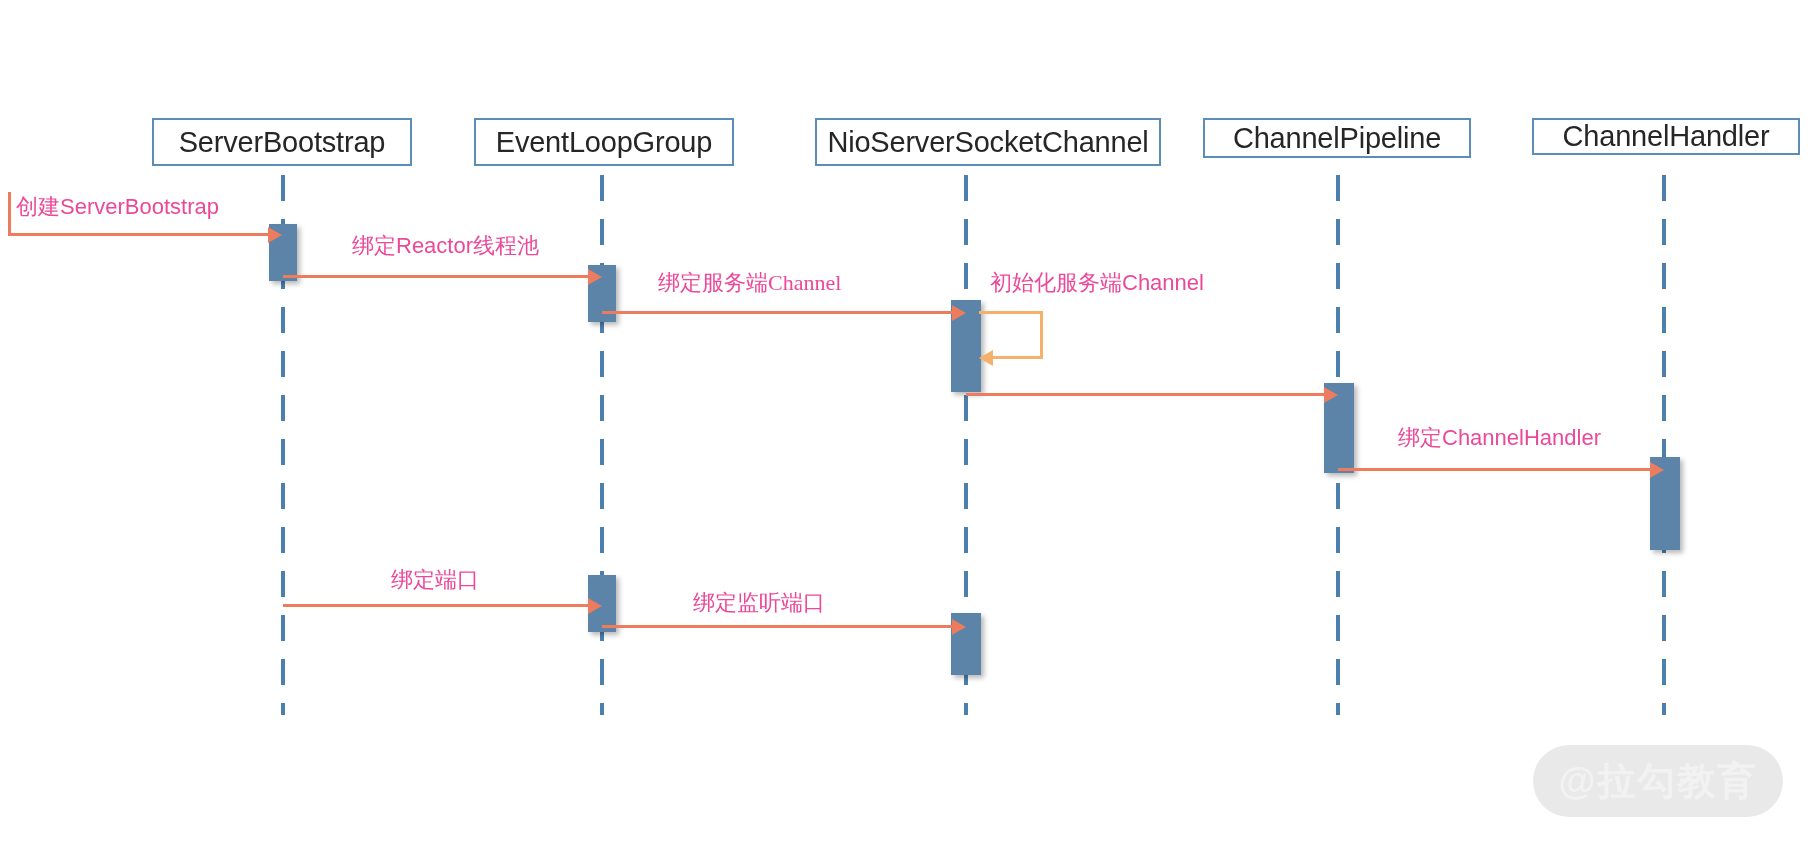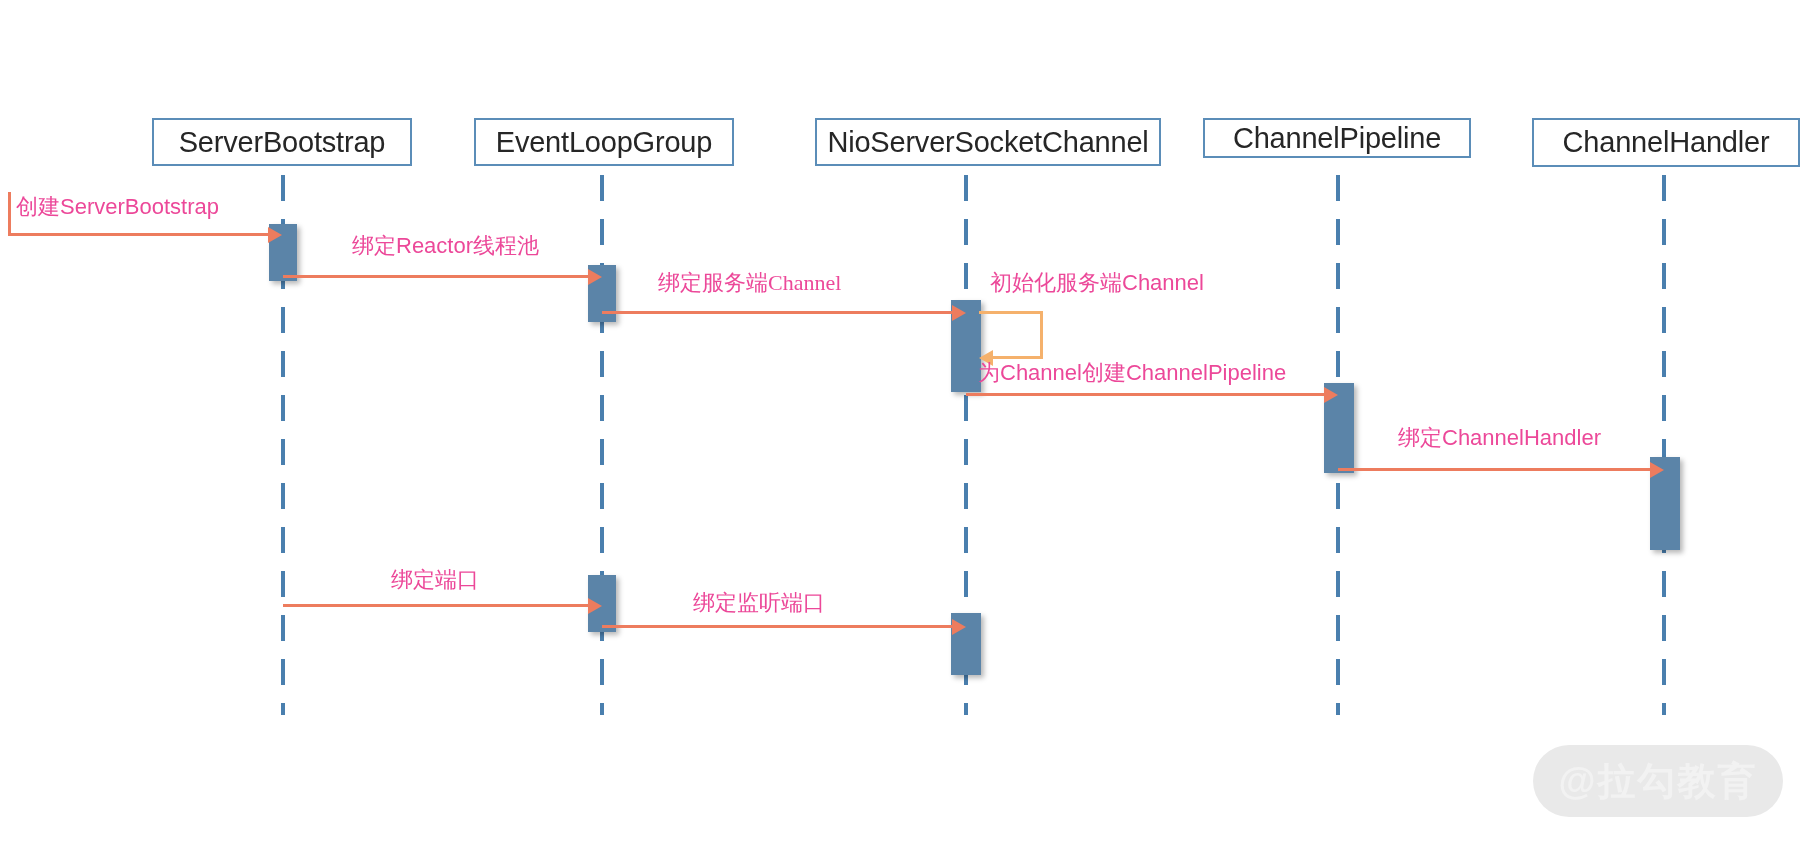--- a/index.html
+++ b/index.html
@@ -122,21 +122,21 @@
     </div>
     <div class="participant" style="left: 474px; top: 118px; width: 260px; height: 48px;">
       <span>EventLoopGroup</span>
     </div>
     <div class="participant" style="left: 795px; top: 118px; width: 346px; height: 48px; margin-left: 20px;">
       <span>NioServerSocketChannel</span>
     </div>
     <div class="participant" style="left: 1203px; top: 118px; width: 268px; height: 40px;">
       <span>ChannelPipeline</span>
     </div>
-    <div class="participant" style="left: 1532px; top: 118px; width: 268px; height: 49px;">
+    <div class="participant" style="left: 1532px; top: 118px; width: 268px; height: 37px;">
       <span>ChannelHandler</span>
     </div>
     <div class="activation" style="left: 269px; top: 224px; width: 28px; height: 57px;"></div>
     <div class="activation" style="left: 588px; top: 265px; width: 28px; height: 57px;"></div>
     <div class="activation" style="left: 951px; top: 300px; width: 30px; height: 92px;"></div>
     <div class="activation" style="left: 1324px; top: 383px; width: 30px; height: 90px;"></div>
     <div class="activation" style="left: 1650px; top: 457px; width: 30px; height: 93px;"></div>
     <div class="activation" style="left: 588px; top: 575px; width: 28px; height: 57px;"></div>
     <div class="activation" style="left: 951px; top: 613px; width: 30px; height: 62px;"></div>
     <div class="msg-vline" style="left: 8px; top: 192px; width: 3px; height: 41px;"></div>
@@ -149,21 +149,20 @@
     <div class="msg-line" style="left: 602px; top: 311px; width: 350px;"></div>
     <div class="arrow-head" style="left: 952px; top: 305px;"></div>
     <div class="msg-label" style="left: 658px; top: 272px; font-family: Liberation Serif, serif;">绑定服务端Channel</div>
     <div class="loop-line" style="left: 979px; top: 311px; width: 64px; height: 3px;"></div>
     <div class="loop-line" style="left: 1040px; top: 311px; width: 3px; height: 45px;"></div>
     <div class="loop-line" style="left: 991px; top: 356px; width: 52px; height: 3px;"></div>
     <div class="arrow-head left" style="left: 979px; top: 350px;"></div>
     <div class="msg-label" style="left: 990px; top: 272px;">初始化服务端Channel</div>
     <div class="msg-line" style="left: 966px; top: 393px; width: 358px;"></div>
     <div class="arrow-head" style="left: 1324px; top: 387px;"></div>
-    <div class="msg-label" style="left: 978px; top: 362px;">为Channel创建ChannelPipeline</div>
     <div class="msg-line" style="left: 1338px; top: 468px; width: 312px;"></div>
     <div class="arrow-head" style="left: 1650px; top: 462px;"></div>
     <div class="msg-label" style="left: 1398px; top: 427px;">绑定ChannelHandler</div>
     <div class="msg-line" style="left: 283px; top: 604px; width: 305px;"></div>
     <div class="arrow-head" style="left: 588px; top: 598px;"></div>
     <div class="msg-label" style="left: 391px; top: 569px;">绑定端口</div>
     <div class="msg-line" style="left: 602px; top: 625px; width: 350px;"></div>
     <div class="arrow-head" style="left: 952px; top: 619px;"></div>
     <div class="msg-label" style="left: 693px; top: 592px;">绑定监听端口</div>
     <div id="watermark" style="left: 1533px; top: 745px; width: 250px; height: 72px;">

